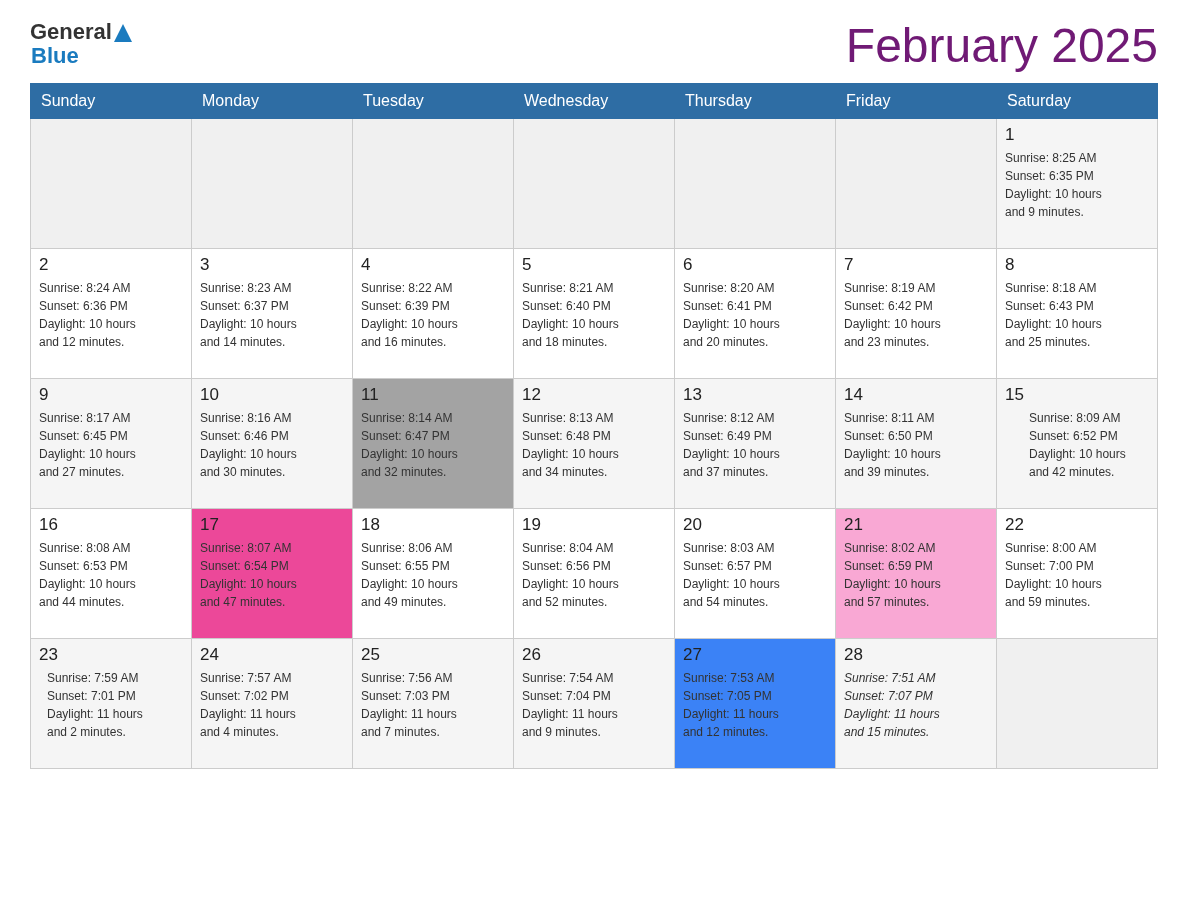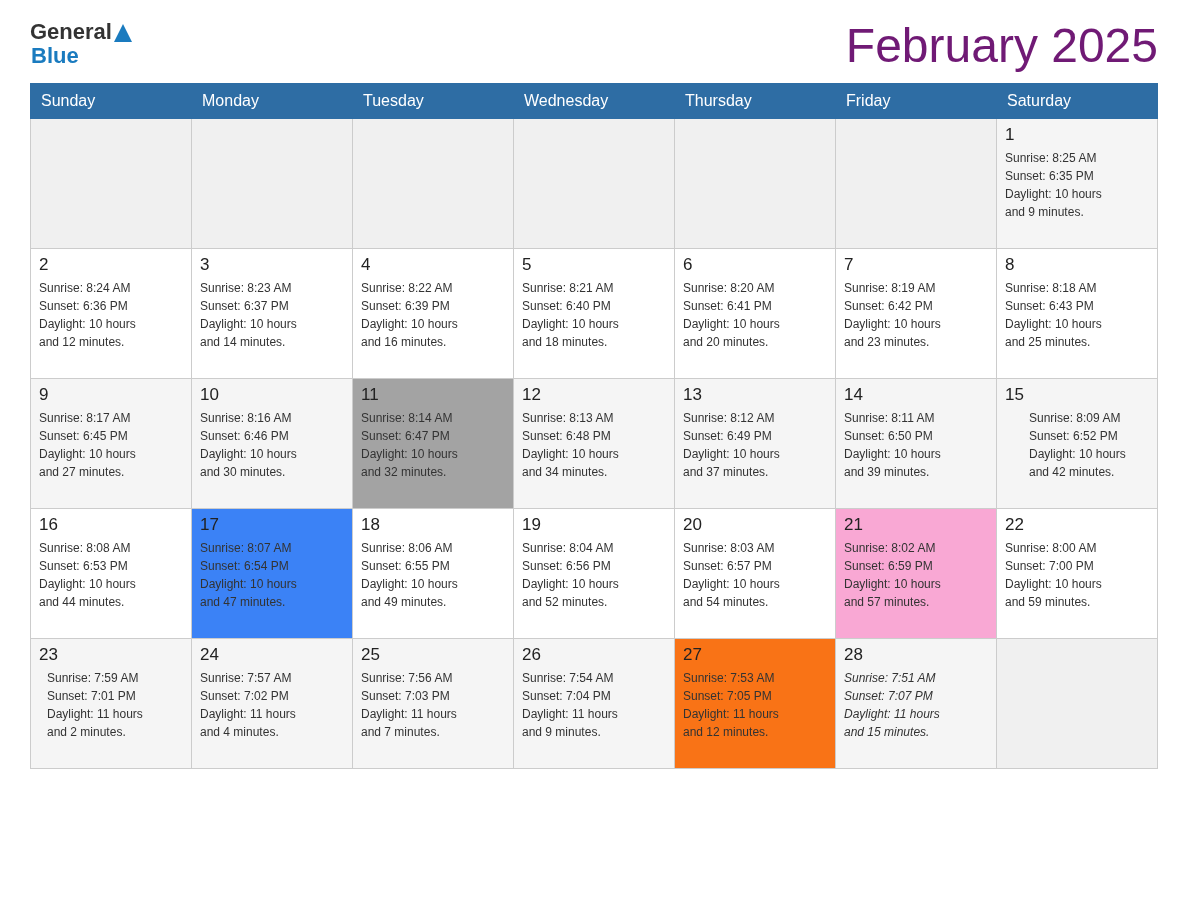--- a/index.html
+++ b/index.html
@@ -236,21 +236,21 @@
         </td>
       </tr>
       <tr>
         <td style="background-color: rgb(255, 255, 255);">
           <div class="day-number">16</div>
           <div class="day-info" style="white-space: pre-line;">Sunrise: 8:08 AM
 Sunset: 6:53 PM
 Daylight: 10 hours
 and 44 minutes.</div>
         </td>
-        <td style="background-color: #3b82f6;">
+        <td style="background-color: #ec4899;">
           <div class="day-number">17</div>
           <div class="day-info" style="white-space: pre-line;">Sunrise: 8:07 AM
 Sunset: 6:54 PM
 Daylight: 10 hours
 and 47 minutes.</div>
         </td>
         <td style="background-color: rgb(255, 255, 255);">
           <div class="day-number">18</div>
           <div class="day-info" style="white-space: pre-line;">Sunrise: 8:06 AM
 Sunset: 6:55 PM
@@ -308,21 +308,21 @@
 Daylight: 11 hours
 and 7 minutes.</div>
         </td>
         <td style="background-color: rgb(245, 245, 245);">
           <div class="day-number">26</div>
           <div class="day-info" style="white-space: pre-line;">Sunrise: 7:54 AM
 Sunset: 7:04 PM
 Daylight: 11 hours
 and 9 minutes.</div>
         </td>
-        <td style="background-color: #f97316; margin-top: 20px;">
+        <td style="background-color: #3b82f6; margin-top: 20px;">
           <div class="day-number">27</div>
           <div class="day-info" style="white-space: pre-line;">Sunrise: 7:53 AM
 Sunset: 7:05 PM
 Daylight: 11 hours
 and 12 minutes.</div>
         </td>
         <td style="background-color: rgb(245, 245, 245);">
           <div class="day-number">28</div>
           <div class="day-info" style="white-space: pre-line; font-style: italic;">Sunrise: 7:51 AM
 Sunset: 7:07 PM

